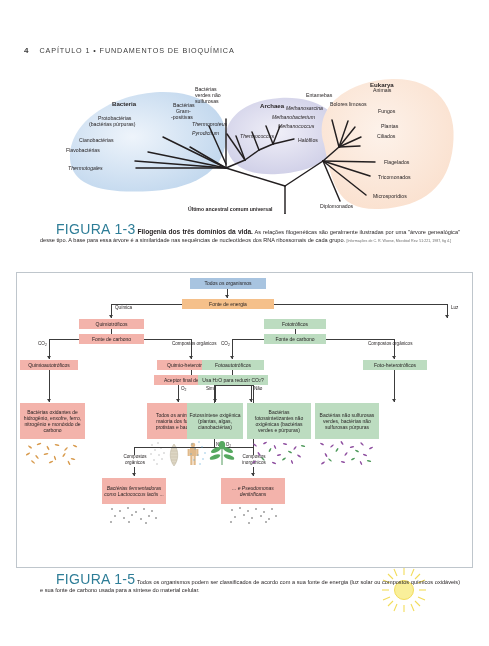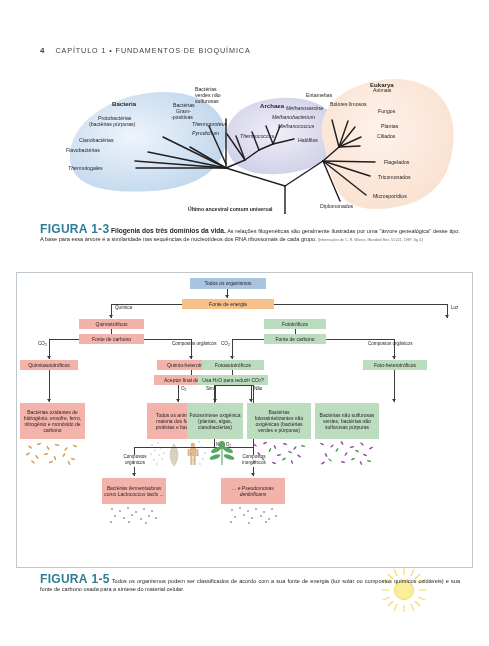--- a/index.html
+++ b/index.html
@@ -4,33 +4,33 @@
 <style>
   html,body{margin:0;padding:0;}
   body{
     width:489px;height:646px;background:#ffffff;
     font-family:"Liberation Sans", sans-serif;
     color:#231f20;overflow:hidden;position:relative;
   }
   .page{position:absolute;inset:0;}
 
   
-  .runhead{position:absolute;left:40px;top:46px;font-size:7.2px;letter-spacing:.9px;color:#3b3b3b;}
+  .runhead{position:absolute;left:24px;top:46px;font-size:7.2px;letter-spacing:.9px;color:#3b3b3b;}
   .runhead .num{font-weight:bold;font-size:8px;letter-spacing:0;margin-right:11px;}
 
   
   .fig13{position:absolute;left:40px;top:64px;width:420px;height:150px;}
   .fig13 svg{display:block;}
   .lbl{font-size:5.2px;fill:#231f20;font-family:"Liberation Sans",sans-serif;}
   .lbl.ital{font-style:italic;}
   .dom{font-size:6.1px;font-weight:bold;fill:#231f20;font-family:"Liberation Sans",sans-serif;}
 
   
   .caption{position:absolute;left:40px;width:420px;font-size:5.6px;line-height:7.6px;color:#231f20;text-align:justify;}
-  .caption .figno{color:#2e7d97;font-weight:bold;font-size:12px;letter-spacing:.3px;}
+  .caption .figno{color:#2e7d97;font-weight:normal;font-size:14px;letter-spacing:.3px;margin-left:16px;}
   .caption .figtitle{font-weight:bold;font-size:6.6px;}
   .caption .src{font-size:3.6px;color:#6a6a6a;}
   #caption13{top:226px;}
   #caption14{top:576px;}
 
   
   .fig14{position:absolute;left:16px;top:272px;width:457px;height:296px;}
   .fig14 .frame{position:absolute;inset:0;border:0.8px solid #bfc6cc;}
   .node{position:absolute;box-sizing:border-box;display:flex;align-items:center;justify-content:center;
         text-align:center;font-size:5px;line-height:6.2px;padding:1px 2px;}

